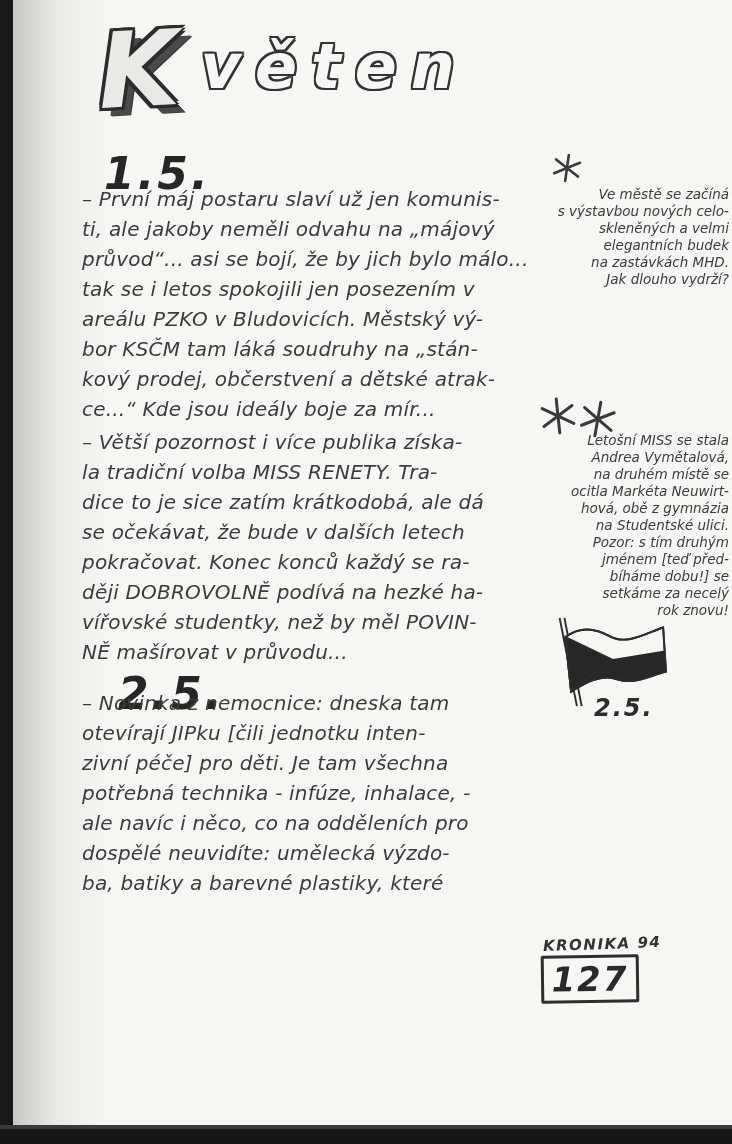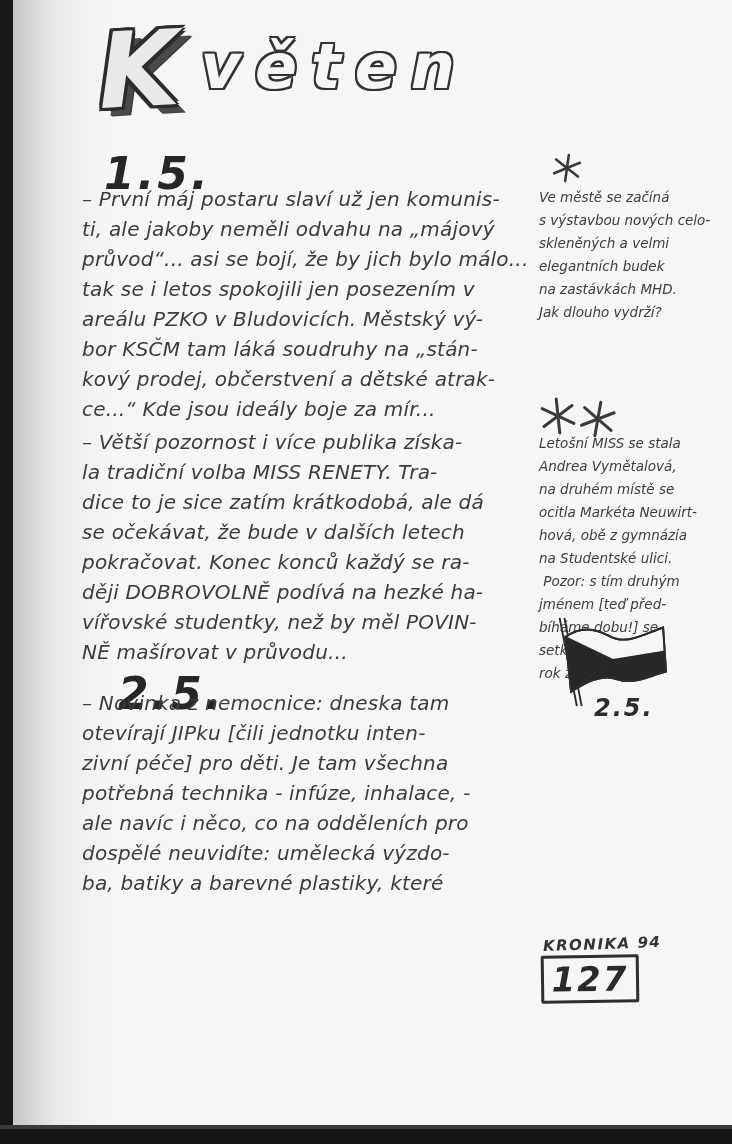--- a/index.html
+++ b/index.html
@@ -37,21 +37,21 @@
   .sec-heading{position:absolute;font-size:44px;font-weight:bold;font-style:italic;color:#262626;letter-spacing:3px;}
   .h15{left:104px;top:134px;margin-top:14px;}
   .h25{left:118px;top:668px;}
   
   .para{position:absolute;left:82px;width:480px;font-size:20px;line-height:30px;
     white-space:pre;letter-spacing:0.2px;}
   .p1{top:184px;}
   .p2{top:427px;}
   .p3{top:688px;}
   
-  .margin-note{position:absolute;left:539px;width:190px;font-size:13.5px;line-height:23px;white-space:pre;}
+  .margin-note{position:absolute;left:539px;width:190px;font-size:13.5px;line-height:17px;white-space:pre;text-align:right;}
   .note1{top:186px;}
   .note2{top:432px;}
   .note3{top:725px;}
   .asterisk{position:absolute;}
   .ast1{left:552px;top:153px;}
   .ast2{left:540px;top:396px;}
   .flag-wrap{position:absolute;left:546px;top:616px;width:125px;height:92px;}
   .flag-caption{position:absolute;left:594px;top:694px;font-size:24px;font-weight:bold;font-style:italic;color:#2c2c2c;letter-spacing:2px;}
   .kronika{position:absolute;left:543px;top:935px;font-size:15px;font-weight:bold;font-style:italic;
     color:#333;letter-spacing:1.5px;transform:rotate(-2deg);}

